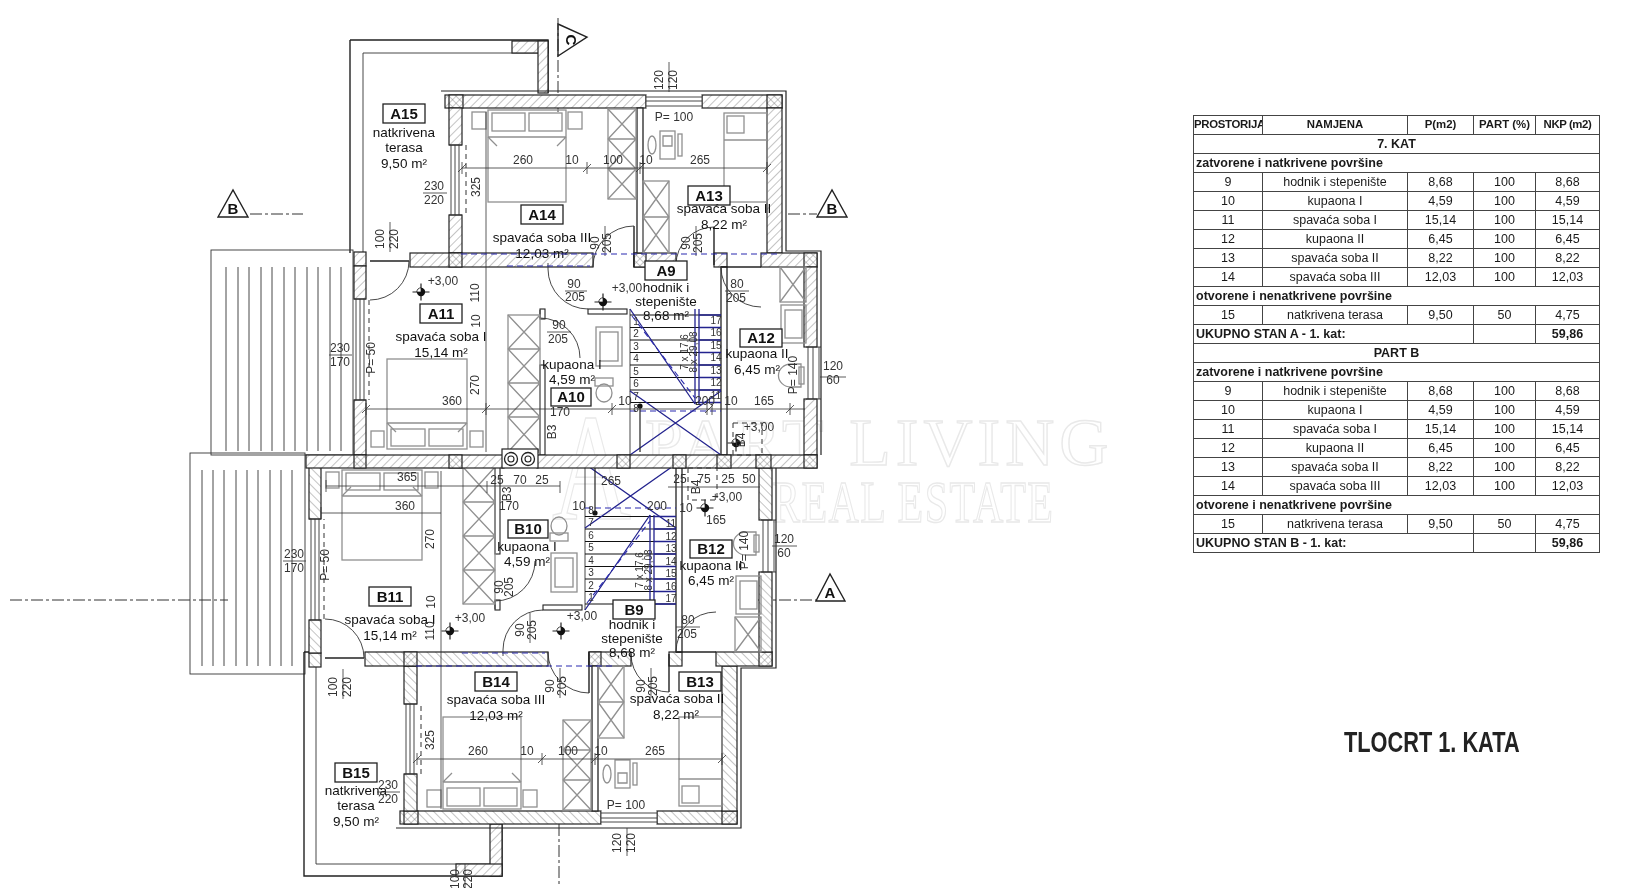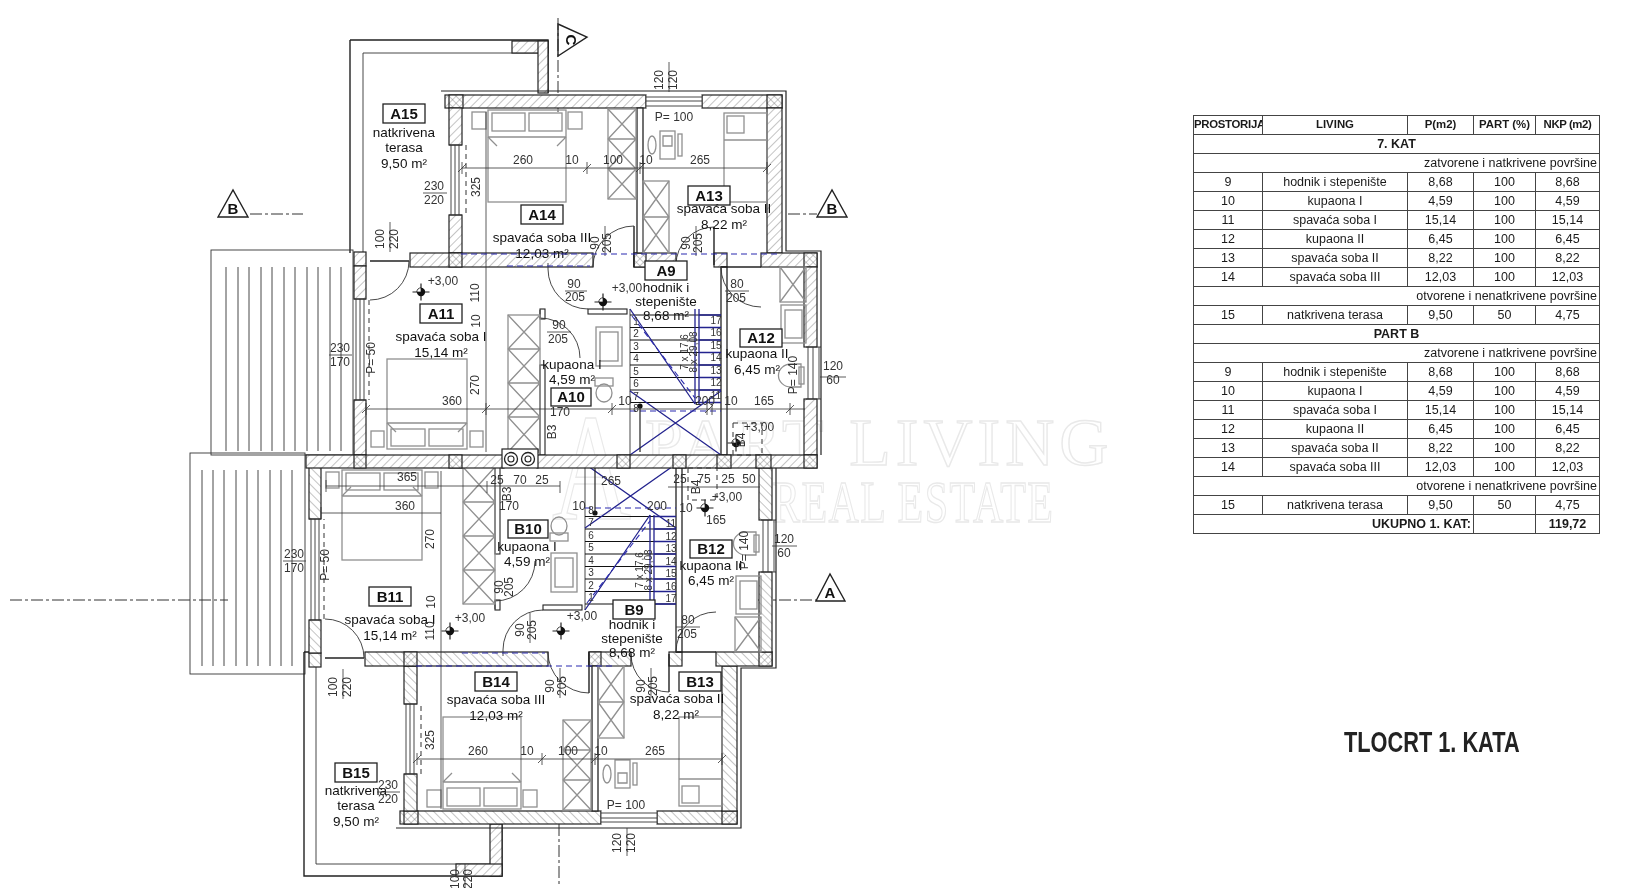--- a/index.html
+++ b/index.html
@@ -4,21 +4,21 @@
 <style>
 html,body{margin:0;padding:0;background:#fff;}
 body{width:1651px;height:888px;position:relative;font-family:"Liberation Sans",sans-serif;overflow:hidden;}
 #plan{position:absolute;left:0;top:0;}
 .wm{position:absolute;color:#fff;-webkit-text-stroke:1.4px #e9e9e9;font-family:"Liberation Serif",serif;white-space:nowrap;z-index:0;transform-origin:0 0;}
 #wm0{left:552px;top:381px;font-size:152px;transform:scaleX(0.72);}
 #wm1{left:645px;top:403px;font-size:68px;letter-spacing:5px;transform:scaleX(1);}
 #wm2{left:772px;top:468px;font-size:60px;letter-spacing:2px;transform:scaleX(0.70);}
 #tbl{position:absolute;left:1193px;top:115px;width:407px;border-collapse:collapse;table-layout:fixed;font-size:12.5px;color:#1a1a1a;}
 #tbl td{border:1px solid #444;padding:0 2px;height:18px;white-space:nowrap;overflow:hidden;text-align:center;vertical-align:middle;line-height:1;}
-#tbl td.l{text-align:right;}
+#tbl td.l{text-align:left;font-weight:bold;}
 .b{font-weight:bold;}
 #tbl tr.hdr td{font-size:11.4px;}
 #title{position:absolute;left:1344px;top:726px;font-size:29px;font-weight:bold;color:#222;transform:scaleX(0.75);transform-origin:0 0;white-space:nowrap;}
 </style>
 </head>
 <body>
 
 <div class="wm" id="wm0">A</div>
 
 <div class="wm" id="wm1">PART LIVING</div>
@@ -702,21 +702,21 @@
 </g>
 
 <path class="nvd" d="M416,666 H614 M462,653 H545"></path>
 </g>
 </svg>
 
 <table id="tbl">
 <tbody>
       <tr class="b hdr">
         <td style="width:68px;letter-spacing:-0.3px;padding:0">PROSTORIJA</td>
-        <td style="width:140px">LIVING</td>
+        <td style="width:140px">NAMJENA</td>
         <td style="width:61px">P(m2)</td>
         <td style="width:57px">PART (%)</td>
         <td style="letter-spacing:-0.4px">NKP (m2)</td>
       </tr>
 <tr class="b">
         <td colspan="5">7. KAT</td>
       </tr>
 <tr>
         <td colspan="5" class="l">zatvorene i natkrivene površine</td>
       </tr>
@@ -766,20 +766,25 @@
         <td colspan="5" class="l">otvorene i nenatkrivene površine</td>
       </tr>
 <tr>
         <td>15</td>
         <td>natkrivena terasa</td>
         <td>9,50</td>
         <td>50</td>
         <td>4,75</td>
       </tr>
 <tr class="b">
+        <td colspan="3" class="l">UKUPNO STAN A - 1. kat:</td>
+        <td></td>
+        <td>59,86</td>
+      </tr>
+<tr class="b">
         <td colspan="5">PART B</td>
       </tr>
 <tr>
         <td colspan="5" class="l">zatvorene i natkrivene površine</td>
       </tr>
 <tr>
         <td>9</td>
         <td>hodnik i stepenište</td>
         <td>8,68</td>
         <td>100</td>
@@ -824,20 +829,20 @@
         <td colspan="5" class="l">otvorene i nenatkrivene površine</td>
       </tr>
 <tr>
         <td>15</td>
         <td>natkrivena terasa</td>
         <td>9,50</td>
         <td>50</td>
         <td>4,75</td>
       </tr>
 <tr class="b">
-        <td colspan="3" class="l">UKUPNO 1. KAT:</td>
+        <td colspan="3" class="l">UKUPNO STAN B - 1. kat:</td>
         <td></td>
-        <td>119,72</td>
+        <td>59,86</td>
       </tr>
 </tbody>
   </table>
 
 <div id="title">TLOCRT 1. KATA</div>
 
 </body></html>

